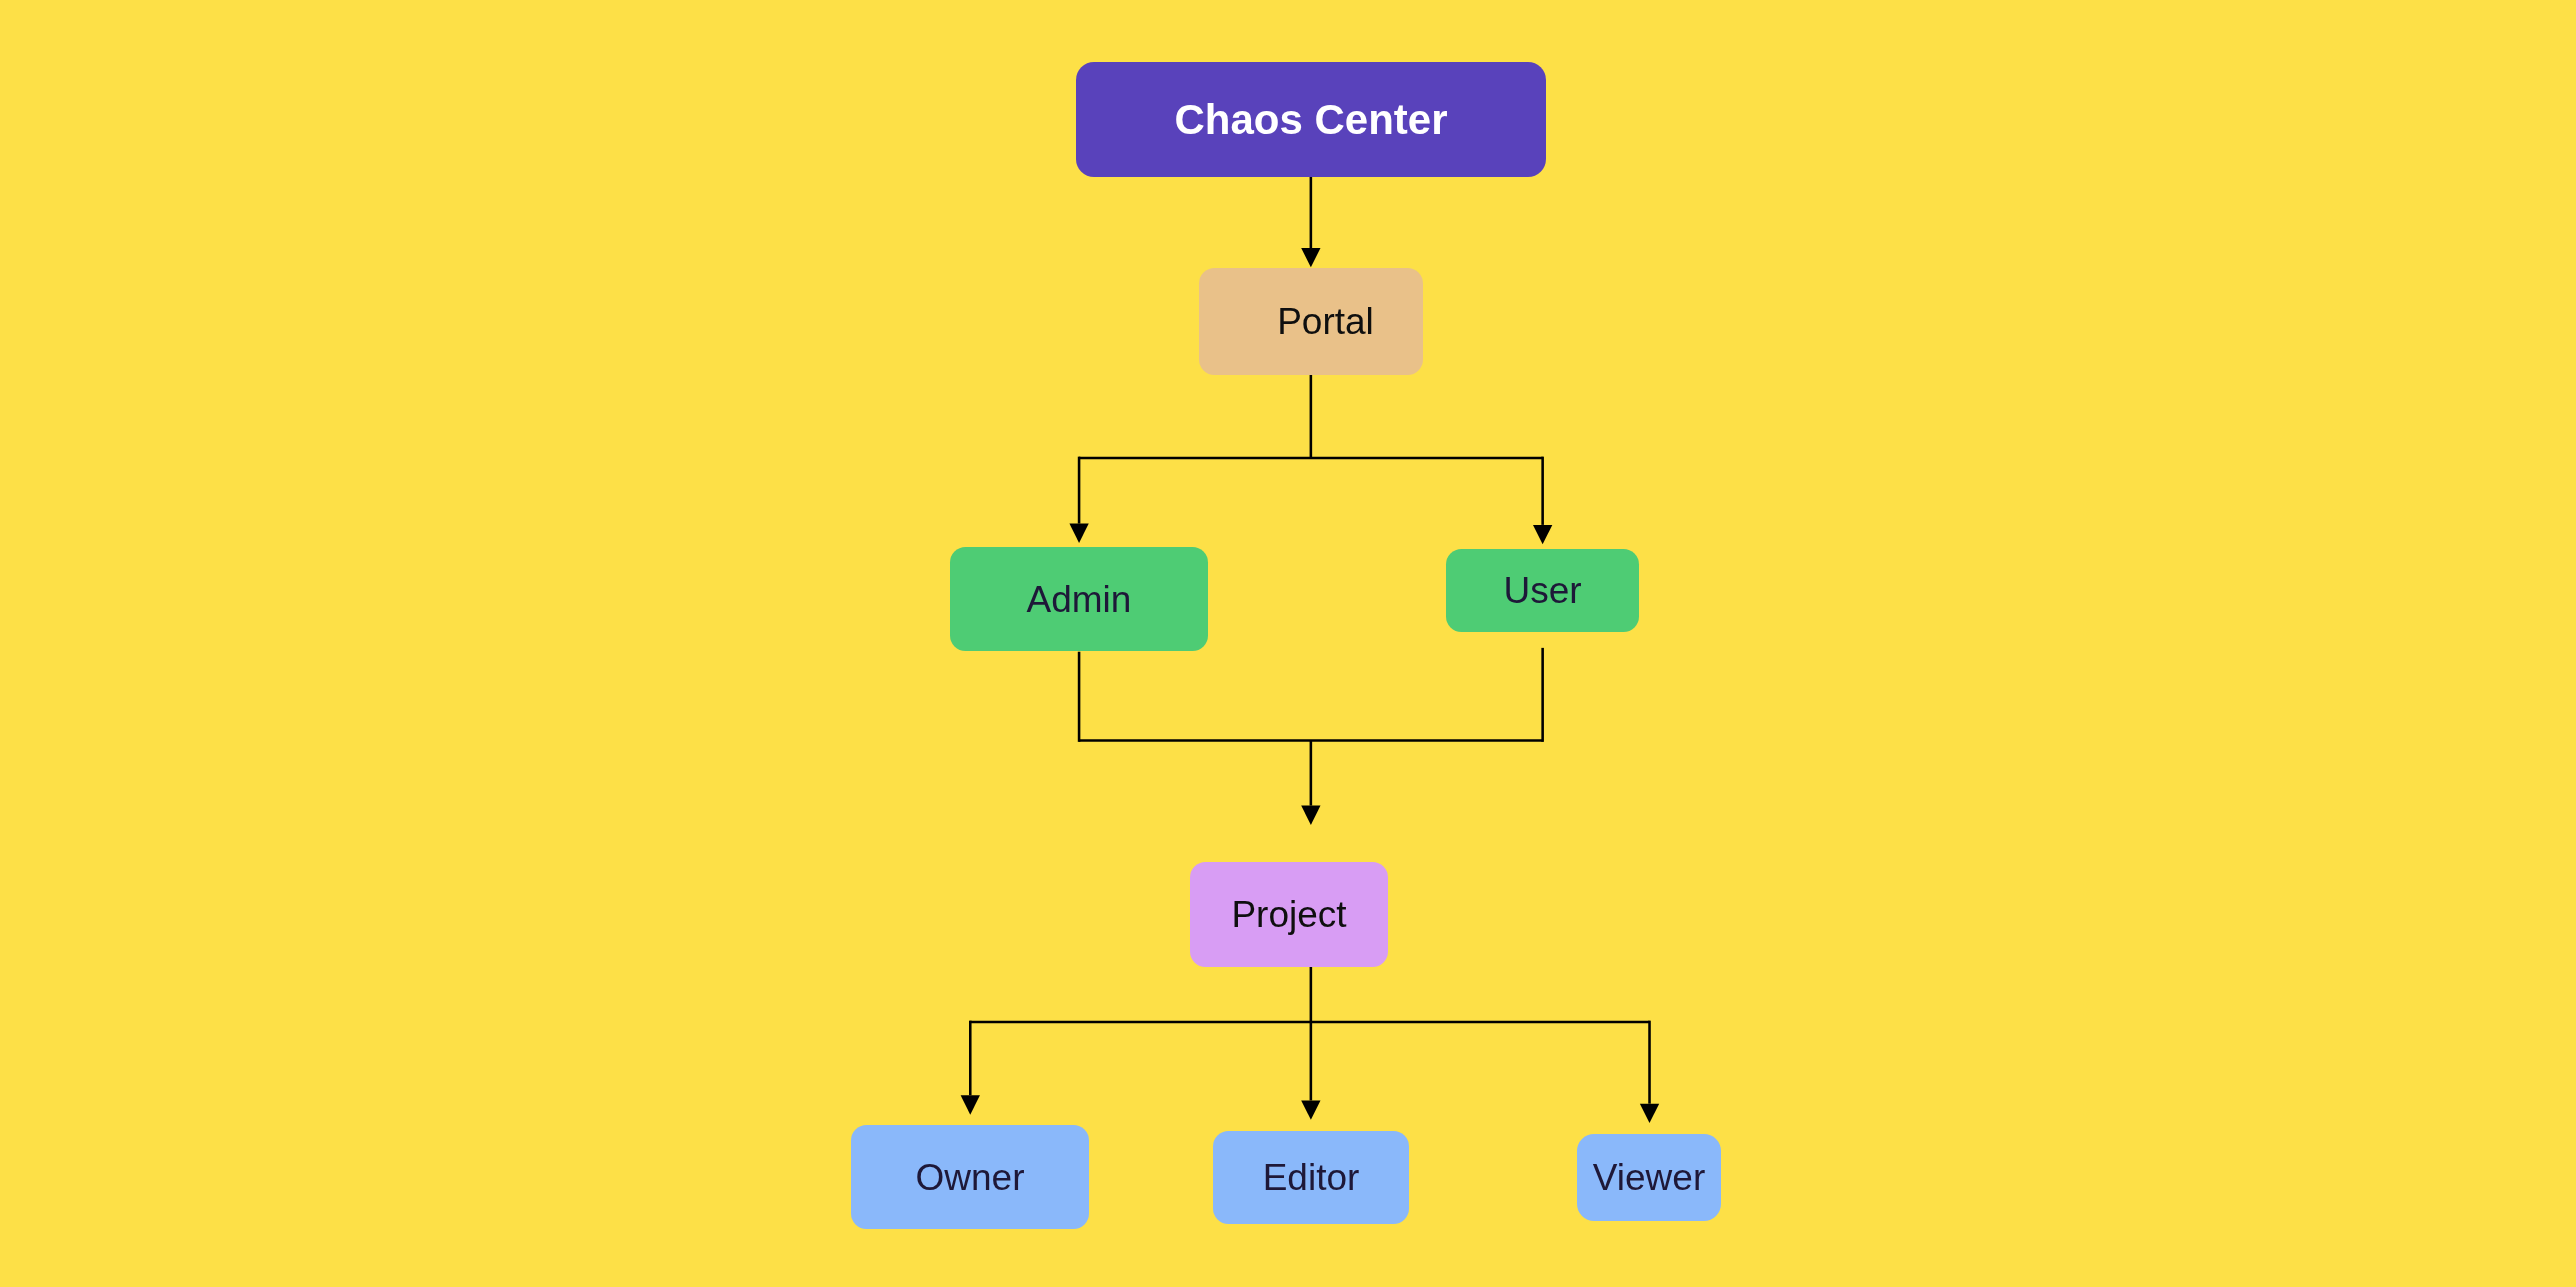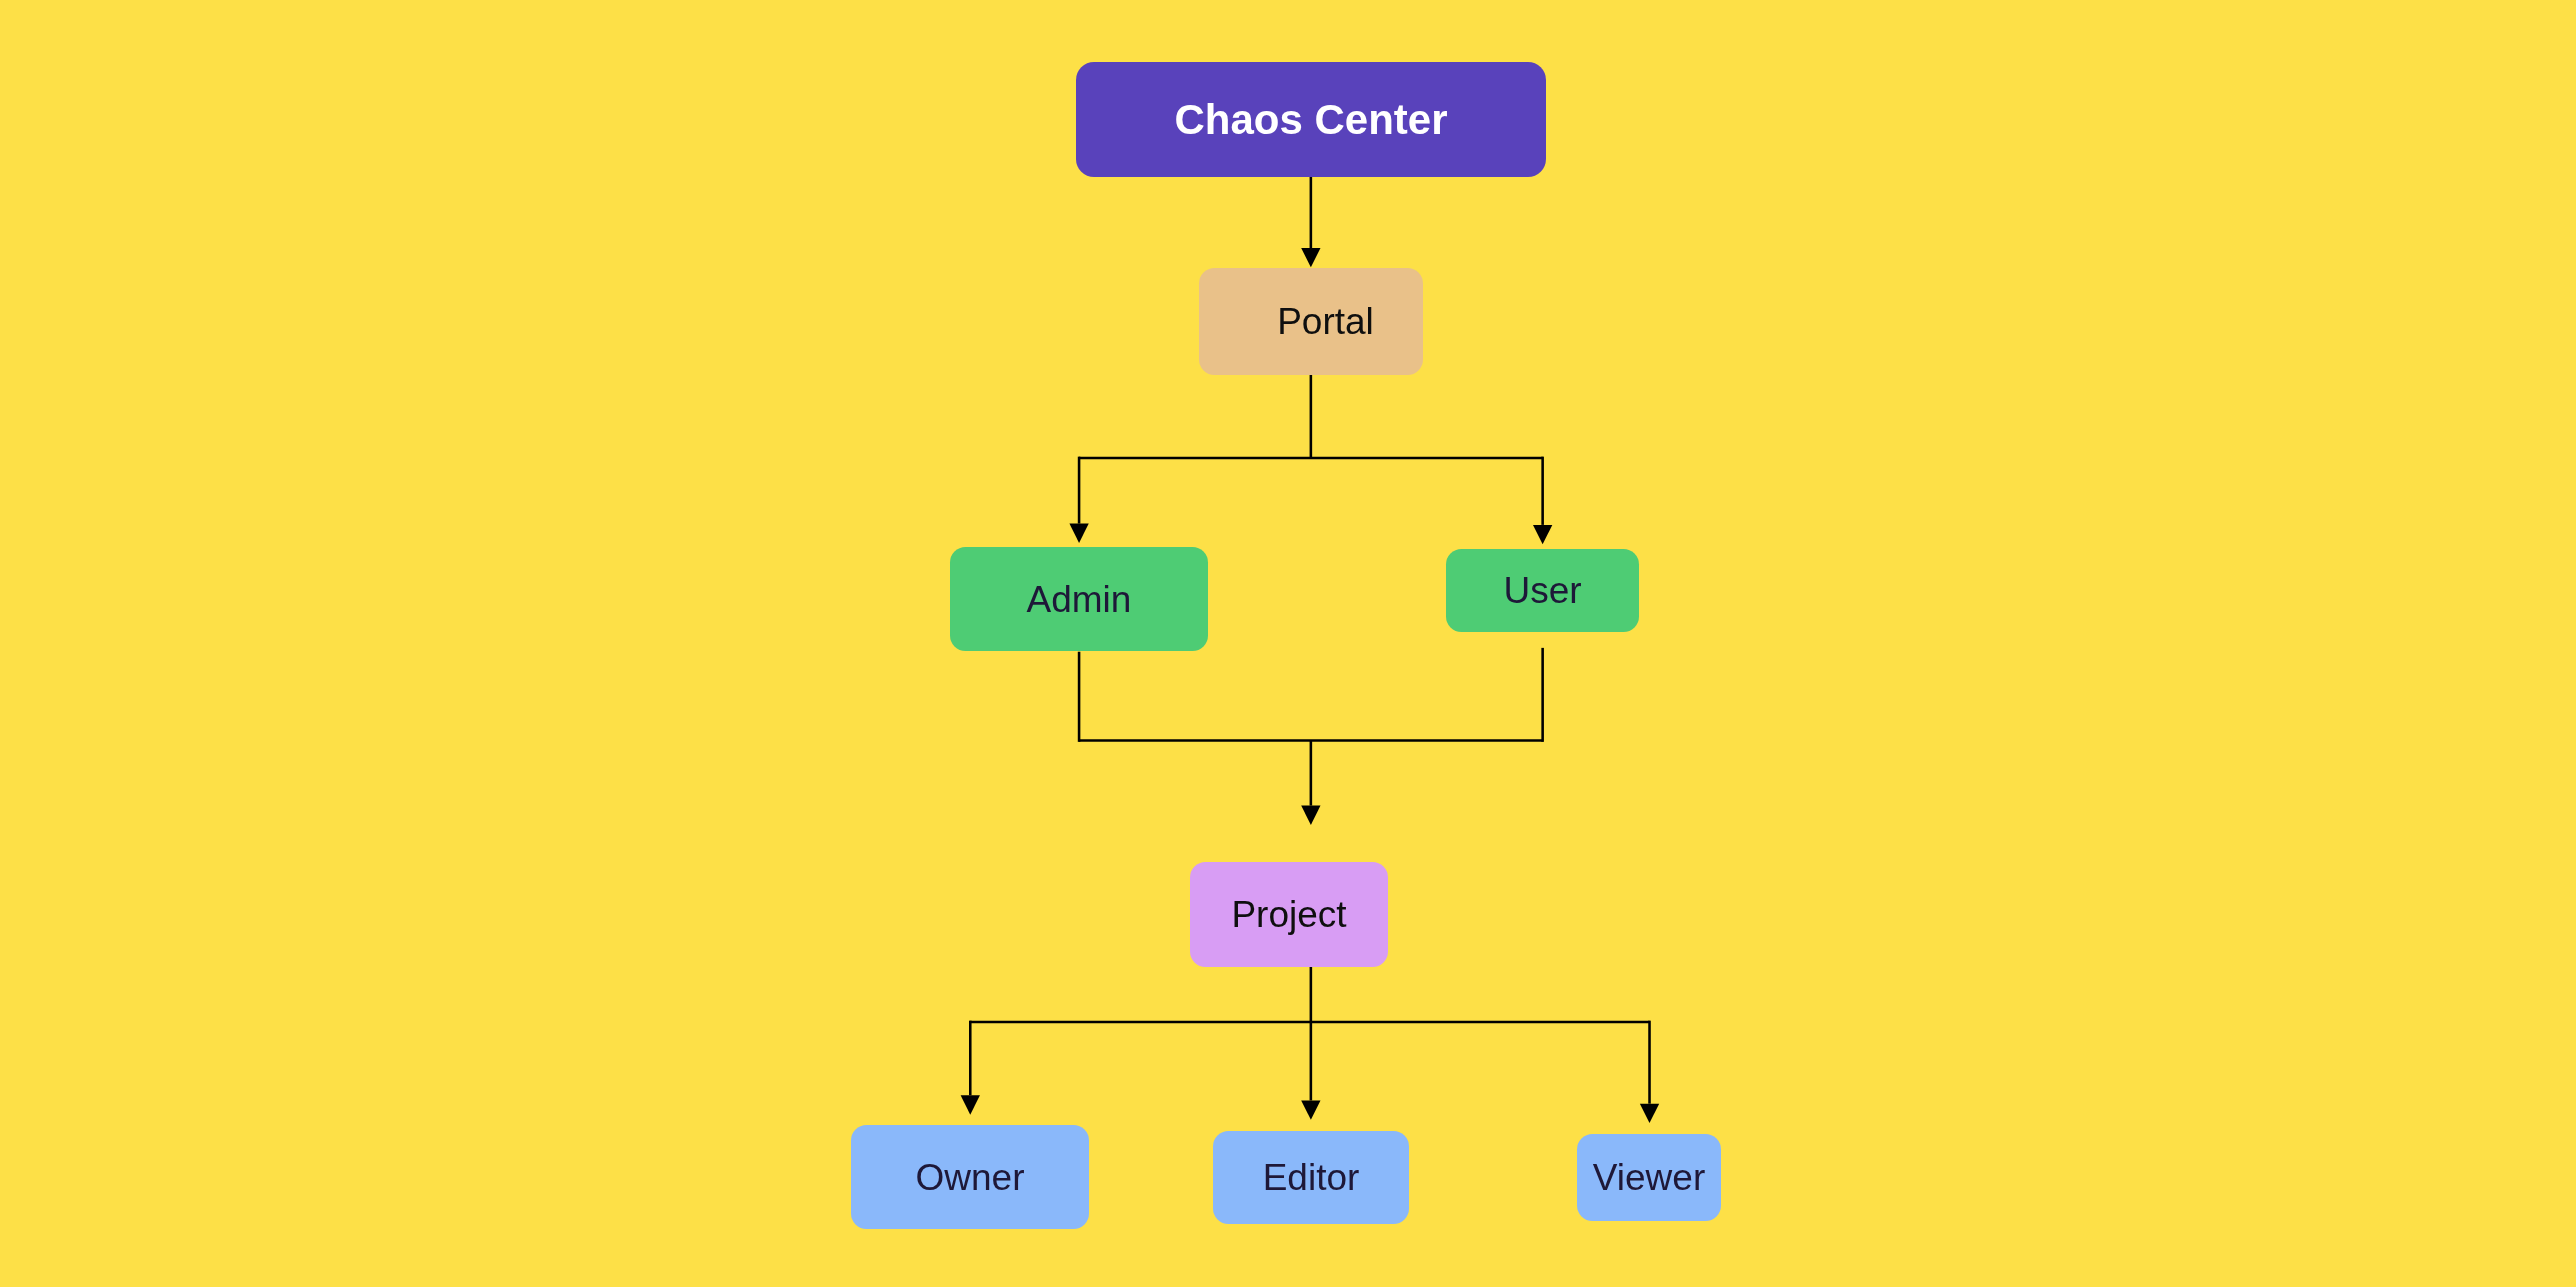--- a/index.html
+++ b/index.html
@@ -112,18 +112,18 @@
   </div>
 
   <div class="node node-owner" style="background: rgb(138, 184, 250); color: rgb(30, 24, 56);">
     <span class="node-label">Owner</span>
   </div>
 
   <div class="node node-editor" style="background: rgb(138, 184, 250); color: rgb(30, 24, 56);">
     <span class="node-label">Editor</span>
   </div>
 
-  <div class="node node-viewer" style="background: rgb(138, 184, 250); color: rgb(30, 24, 56);">
+  <div class="node node-viewer" style="background: rgb(138, 184, 250); color: rgb(30, 24, 56); border-radius: 17px;">
     <span class="node-label">Viewer</span>
   </div>
 
 </div>
 
 
 </body></html>

